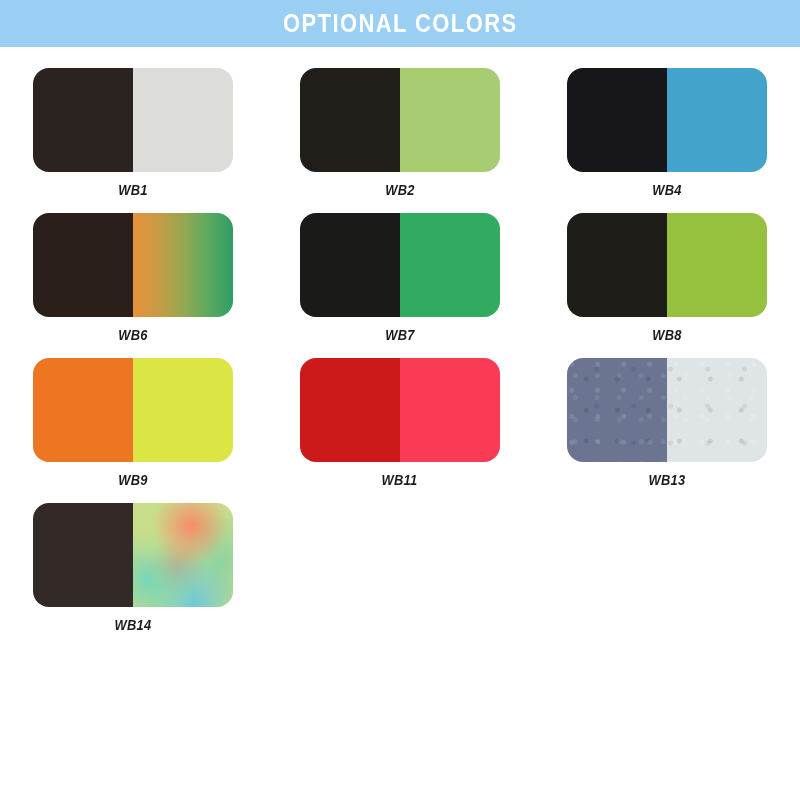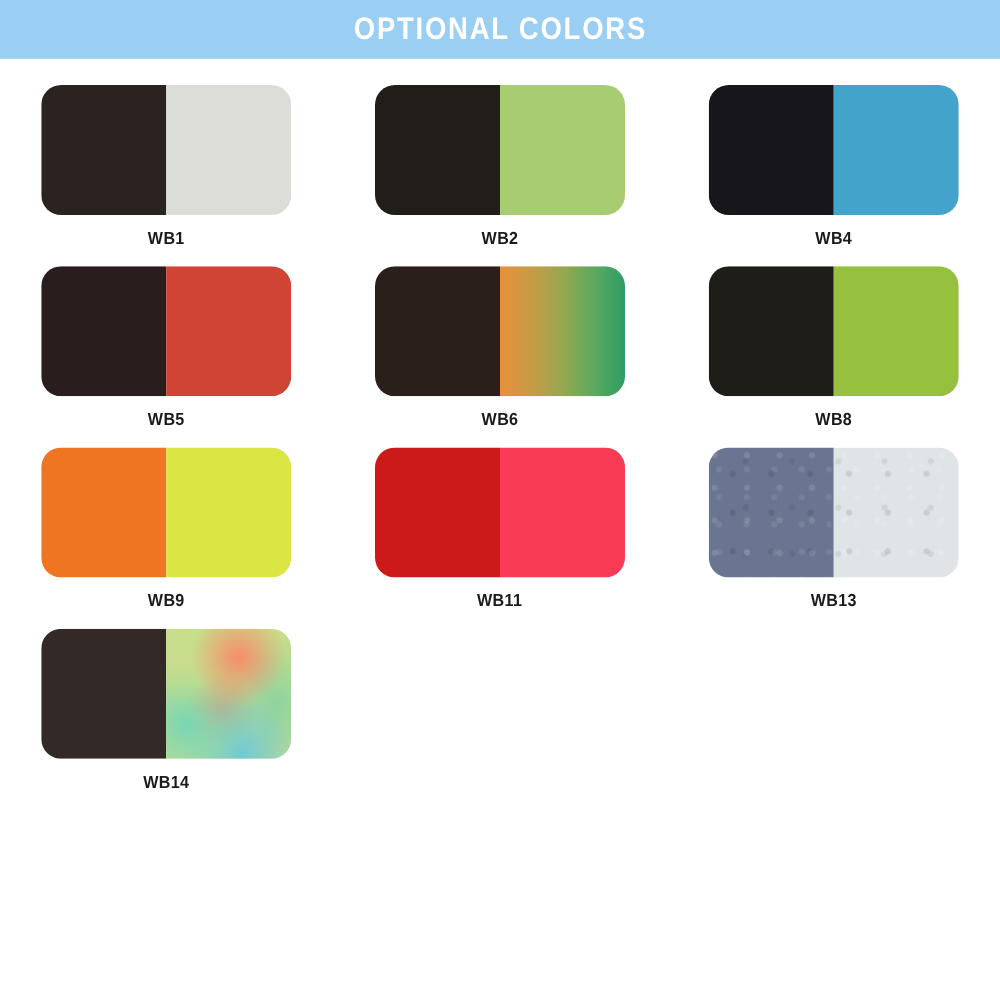--- a/index.html
+++ b/index.html
@@ -48,20 +48,21 @@
     left: 0;
     top: 47px;
     width: 800px;
     height: 753px;
     display: grid;
     grid-template-columns: repeat(3, 1fr);
     grid-template-rows: repeat(5, 145px);
     justify-items: center;
     padding-top: 21px;
     box-sizing: border-box;
+    font-style: italic;
   }
   .swatch-cell {
     width: 200px;
     display: flex;
     flex-direction: column;
     align-items: center;
   }
   .swatch-chip {
     position: relative;
     width: 200px;
@@ -124,31 +125,31 @@
       </div>
       <div class="swatch-cell">
         <div class="swatch-chip">
           <div class="half" style="background: rgb(23, 22, 26);"></div>
           <div class="half" style="background: rgb(68, 163, 203);"></div>
         </div>
         <div class="swatch-label">WB4</div>
       </div>
       <div class="swatch-cell">
         <div class="swatch-chip">
-          <div class="half" style="background: rgb(42, 29, 29);"></div>
-          <div class="half" style="background: rgb(207, 68, 52);"></div>
-        </div>
-        <div class="swatch-label">WB5</div>
-      </div>
-      <div class="swatch-cell">
-        <div class="swatch-chip">
           <div class="half" style="background: rgb(43, 31, 28);"></div>
           <div class="half" style="background: linear-gradient(to right, rgb(232, 144, 58), rgb(199, 155, 69), rgb(149, 168, 80), rgb(92, 169, 94), rgb(47, 158, 102));"></div>
         </div>
         <div class="swatch-label">WB6</div>
+      </div>
+      <div class="swatch-cell">
+        <div class="swatch-chip">
+          <div class="half" style="background: rgb(26, 26, 24);"></div>
+          <div class="half" style="background: rgb(50, 170, 95);"></div>
+        </div>
+        <div class="swatch-label">WB7</div>
       </div>
       <div class="swatch-cell">
         <div class="swatch-chip">
           <div class="half" style="background: rgb(30, 29, 23);"></div>
           <div class="half" style="background: rgb(149, 193, 63);"></div>
         </div>
         <div class="swatch-label">WB8</div>
       </div>
       <div class="swatch-cell">
         <div class="swatch-chip">

